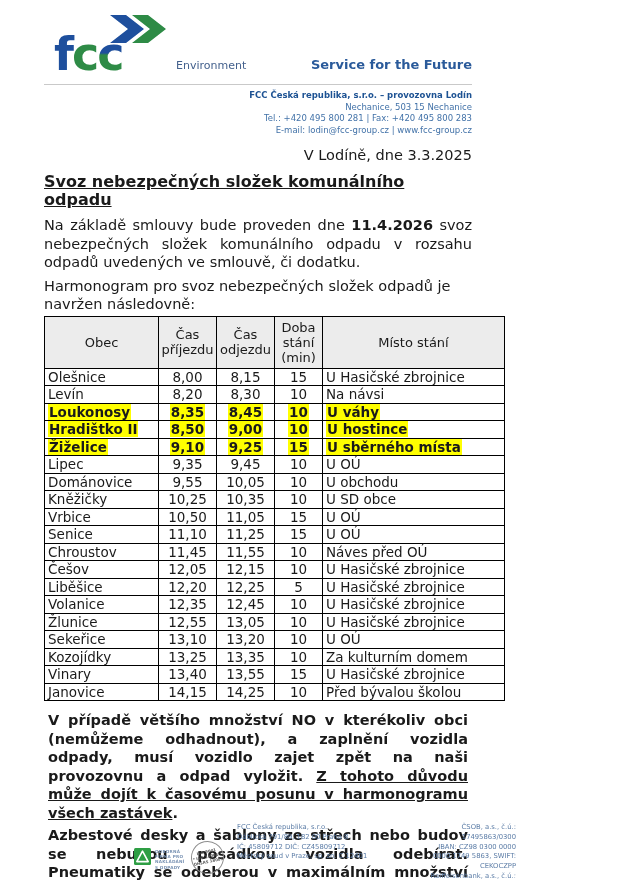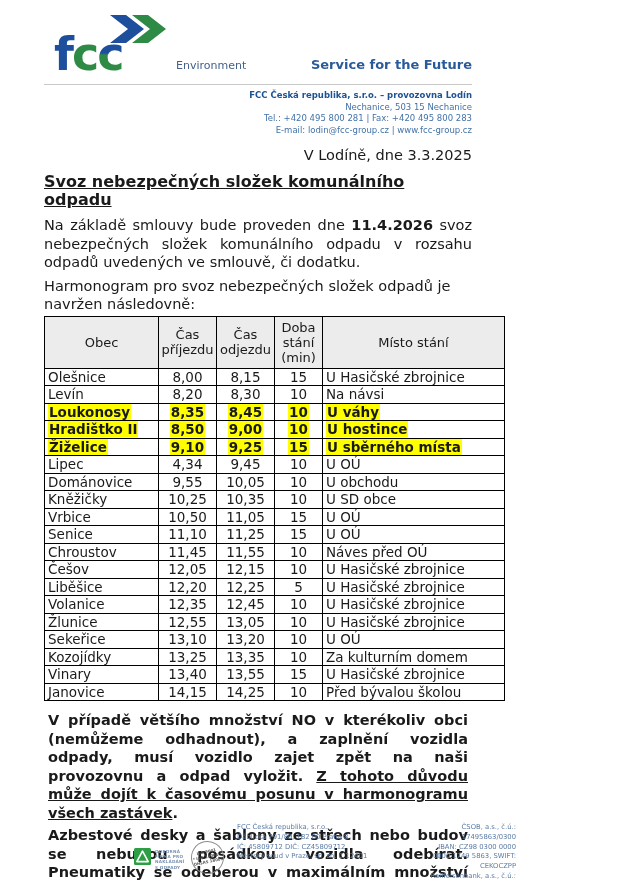--- a/index.html
+++ b/index.html
@@ -145,21 +145,21 @@
           </tr>
           <tr class="hl">
             <td class="col-obec"><span class="cellmark">Žiželice</span></td>
             <td class="col-num"><span class="cellmark">9,10</span></td>
             <td class="col-num"><span class="cellmark">9,25</span></td>
             <td class="col-num"><span class="cellmark">15</span></td>
             <td class="col-misto"><span class="cellmark">U sběrného místa</span></td>
           </tr>
           <tr>
             <td class="col-obec"><span class="cellmark">Lipec</span></td>
-            <td class="col-num"><span class="cellmark">4,34</span></td>
+            <td class="col-num"><span class="cellmark">9,35</span></td>
             <td class="col-num"><span class="cellmark">9,45</span></td>
             <td class="col-num"><span class="cellmark">10</span></td>
             <td class="col-misto"><span class="cellmark">U OÚ</span></td>
           </tr>
           <tr>
             <td class="col-obec"><span class="cellmark">Dománovice</span></td>
             <td class="col-num"><span class="cellmark">9,55</span></td>
             <td class="col-num"><span class="cellmark">10,05</span></td>
             <td class="col-num"><span class="cellmark">10</span></td>
             <td class="col-misto"><span class="cellmark">U obchodu</span></td>

